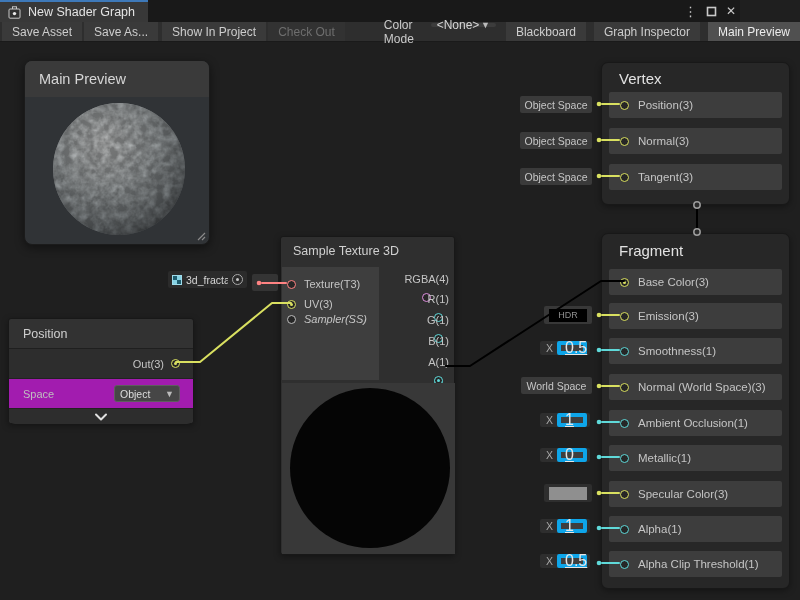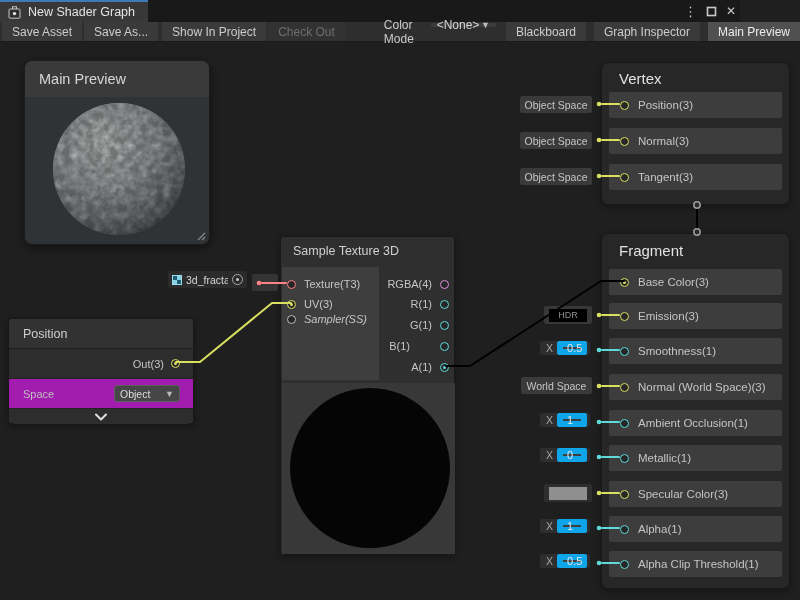--- a/index.html
+++ b/index.html
@@ -43,22 +43,22 @@
           margin:-1.5px 0 0 -1.5px; border-radius:50%; background:currentColor; }
   .c-yellow { color:#D9E060; } .c-cyan { color:#5FD9D9; } .c-red { color:#FF8383; }
   .c-pink { color:#DE8FDE; } .c-gray { color:#BDBDBD; }
 
   
   .pill { position:absolute; background:#3A3A3A; border-radius:2px; color:#C6C6C6; font-size:10.5px;
           display:flex; align-items:center; justify-content:center; z-index:2; }
   .floatf { position:absolute; background:#2E2E2E; border-radius:2px; display:flex; align-items:center;
             padding:0 3px; gap:4px; z-index:2; }
   .floatf .x { color:#A8A8A8; font-size:10.5px; padding-left:3px; }
-  .floatf .vbox { background:#3E3E3E; border:6px solid #0ea5e9; border-radius:2px; color:#E6E6E6;
-                  font-size:11px; width:30px; height:14px; display:flex; align-items:center; padding-left:4px; }
+  .floatf .vbox { background:#3E3E3E; border:4px solid #0ea5e9; border-radius:2px; color:#E6E6E6;
+                  font-size:16px; width:30px; height:14px; display:flex; align-items:center; padding-left:4px;text-decoration:underline; }
   .hdrf { position:absolute; background:#383838; border-radius:2px; display:flex; align-items:center;
           justify-content:center; z-index:2; }
   .hdrf .hdrbox { background:#000; color:#8F8F8F; font-size:9px; width:38px; height:13px;
                   display:flex; align-items:center; justify-content:center; }
   .swatchf { position:absolute; background:#2E2E2E; border-radius:2px; display:flex; align-items:center;
              justify-content:center; z-index:2; }
   .swatchf .sw { width:38px; height:13px; background:#8F8F8F; }
 
   
   .edges { position:absolute; left:0; top:0; z-index:3; pointer-events:none; }
@@ -70,21 +70,21 @@
                    border:1px solid #1B1B1B; border-radius:8px; z-index:2; overflow:hidden;
                    box-shadow:0 3px 10px rgba(0,0,0,0.45); }
   .preview-header { height:36px; background:#3A3A3A; display:flex; align-items:center; padding-left:14px;
                     color:#D6D6D6; font-size:14.5px; }
   .resize-h { position:absolute; right:3px; bottom:3px; }
 
   
   .stx-title { left:12px; top:7px; font-size:12.5px; color:#D0D0D0; }
   .stx-inpanel { position:absolute; left:1px; top:30px; width:97px; height:113px; background:#3E3E3E; }
   .stx-row { position:absolute; display:flex; align-items:center; gap:8px; height:22px; }
-  .stx-row.out { flex-direction:row; justify-content:space-between; }
+  .stx-row.out { flex-direction:column; justify-content:space-between; }
   .stx-label { color:#C5C5C5; font-size:11px; white-space:nowrap; }
   .stx-preview { position:absolute; left:1px; top:146px; width:173px; height:171px; background:#383838; }
 
   
   .texfield { position:absolute; left:168px; top:271px; width:79px; height:17px; background:#2B2B2B;
               border-radius:2px; display:flex; align-items:center; gap:4px; padding:0 4px; z-index:2; }
   .tex-icon { width:10px; height:10px; border:1px solid #9FDCEB; flex:0 0 auto;
               background:conic-gradient(#86D2E4 0 25%, #1E5E70 0 50%, #86D2E4 0 75%, #1E5E70 0); }
   .texname { color:#D6D6D6; font-size:10.5px; white-space:nowrap; overflow:hidden; }
   .objpicker { width:11px; height:11px; border:1px solid #A8A8A8; border-radius:50%; flex:0 0 auto;

